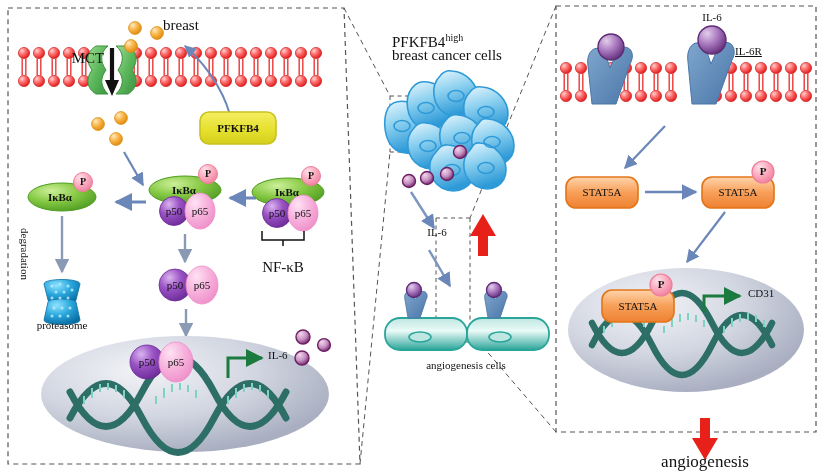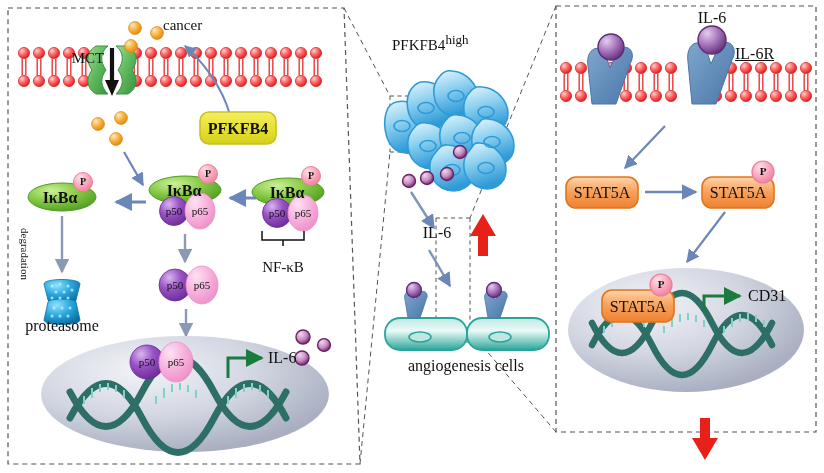--- a/index.html
+++ b/index.html
@@ -3,21 +3,21 @@
 <meta charset="utf-8">
 <style>
   html,body{margin:0;padding:0;background:#ffffff;}
   body{width:824px;height:473px;position:relative;overflow:hidden;
        font-family:"Liberation Serif","DejaVu Serif",serif;color:#111;}
   #stage{position:absolute;left:0;top:0;width:824px;height:473px;}
   .lbl{position:absolute;white-space:nowrap;line-height:1.05;}
   .ctr{transform:translate(-50%,-50%);}
   svg{position:absolute;left:0;top:0;overflow:visible;}
   .txt-sm{font-size:11px;}
-  .txt-md{font-size:16px;}
+  .txt-md{font-size:11px;}
   .txt-lg{font-size:15px;}
 </style>
 </head>
 <body>
 
 <div id="stage">
 
 <svg width="824" height="473" viewBox="0 0 824 473">
   <defs>
 
@@ -415,21 +415,21 @@
     <rect x="602" y="290" width="72" height="32" rx="10" fill="url(#gStat)" stroke="#e2751a" stroke-width="1.6"></rect>
     <circle cx="661" cy="285" r="11" fill="url(#gP)" stroke="#ef7d9b" stroke-width="1.2"></circle>
   </g>
 
   <path d="M704,312 L704,296 L740,296" fill="none" stroke="#1b7a3e" stroke-width="3" marker-end="url(#mGreen)"></path>
 
   <path d="M700,438 L700,418 L710,418 L710,438 L718,438 L705,460 L692,438 Z" fill="#e8201a" transform="translate(0,-0)"></path>
 </svg>
 
 <div class="lbl ctr txt-lg" style="left:88px;top:59px;">MCT</div>
-<div class="lbl txt-lg" style="left:163px;top:18px;">cancer</div>
+<div class="lbl txt-lg" style="left:163px;top:18px;">breast</div>
 <div class="lbl ctr txt-md" style="left:238px;top:129px;font-weight:600;">PFKFB4</div>
 
 <div class="lbl ctr txt-md" style="left:60px;top:198px;font-weight:600;">IκBα</div>
 <div class="lbl ctr" style="left:83px;top:182px;font-size:10px;font-weight:700;">P</div>
 
 <div class="lbl ctr txt-md" style="left:184px;top:191px;font-weight:600;">IκBα</div>
 <div class="lbl ctr" style="left:208px;top:174px;font-size:10px;font-weight:700;">P</div>
 <div class="lbl ctr txt-sm" style="left:174px;top:212px;">p50</div>
 <div class="lbl ctr txt-sm" style="left:200px;top:212px;">p65</div>
 
@@ -444,30 +444,32 @@
 <div class="lbl ctr txt-md" style="left:62px;top:326px;">proteasome</div>
 
 <div class="lbl ctr txt-sm" style="left:175px;top:286px;">p50</div>
 <div class="lbl ctr txt-sm" style="left:202px;top:286px;">p65</div>
 
 <div class="lbl ctr txt-sm" style="left:147px;top:363px;">p50</div>
 <div class="lbl ctr txt-sm" style="left:176px;top:363px;">p65</div>
 <div class="lbl txt-md" style="left:268px;top:350px;">IL-6</div>
 
 <div class="lbl txt-lg" style="left:392px;top:33px;">
-  <span>PFKFB4</span><sup style="font-size:13px;text-align:right;">high</sup>
+  <span>PFKFB4</span><sup style="font-size:10px;text-align:right;">high</sup>
 </div>
+<div class="lbl txt-lg" style="left:392px;top:48px;">breast cancer cells</div>
 <div class="lbl ctr txt-md" style="left:437px;top:233px;">IL-6</div>
 <div class="lbl ctr txt-md" style="left:466px;top:366px;">angiogenesis cells</div>
 
 <div class="lbl ctr txt-md" style="left:712px;top:18px;">IL-6</div>
 <div class="lbl txt-md" style="left:735px;top:46px;text-decoration:underline;">IL-6R</div>
 
 <div class="lbl ctr txt-md" style="left:602px;top:193px;">STAT5A</div>
 <div class="lbl ctr txt-md" style="left:738px;top:193px;">STAT5A</div>
 <div class="lbl ctr" style="left:763px;top:172px;font-size:11px;font-weight:700;">P</div>
 
 <div class="lbl ctr txt-md" style="left:638px;top:307px;">STAT5A</div>
 <div class="lbl ctr" style="left:661px;top:285px;font-size:11px;font-weight:700;">P</div>
 <div class="lbl txt-md" style="left:748px;top:288px;">CD31</div>
 
+<div class="lbl ctr" style="left:705px;top:462px;font-size:17px;">angiogenesis</div>
 
 </div>
 
 </body></html>

